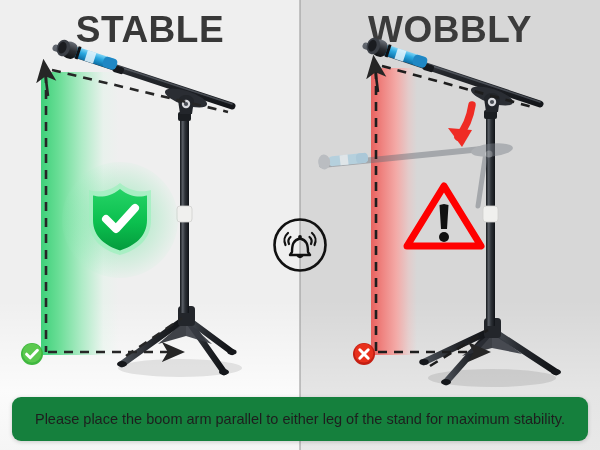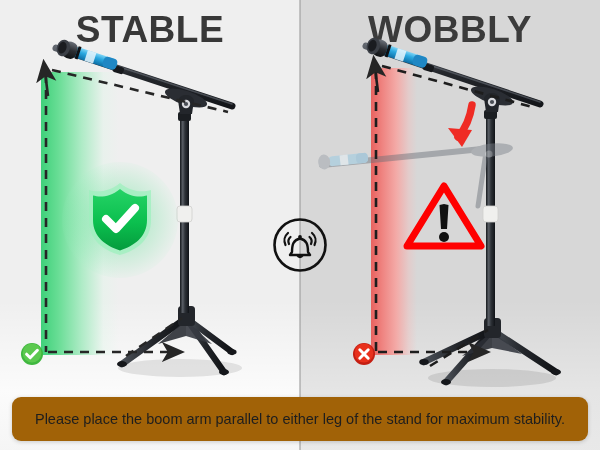--- a/index.html
+++ b/index.html
@@ -51,21 +51,21 @@
   }
   #shield-badge{position:absolute;left:85px;top:180px;width:70px;height:78px;}
   #warning-badge{position:absolute;left:402px;top:180px;width:84px;height:72px;}
   #bell-badge{position:absolute;left:272px;top:217px;width:56px;height:56px;}
   #ok-dot{position:absolute;left:20px;top:342px;width:24px;height:24px;}
   #x-dot{position:absolute;left:352px;top:342px;width:24px;height:24px;}
 
   
   #caption{
     position:absolute;left:12px;top:397px;width:576px;height:44px;
-    background:#a16207;border-radius:9px;
+    background:#15803d;border-radius:9px;
     box-shadow:0 1px 4px rgba(0,0,0,.18);
     display:flex;flex-direction:column;align-items:center;justify-content:center;
   }
   #caption-main{font-size:14.5px;color:#1e1e1e;line-height:19px;white-space:nowrap;}
   #caption-sub{font-size:12px;color:#1e1e1e;line-height:16px;margin-top:1px;}
 </style>
 </head>
 <body>
 
 <div id="stage">

